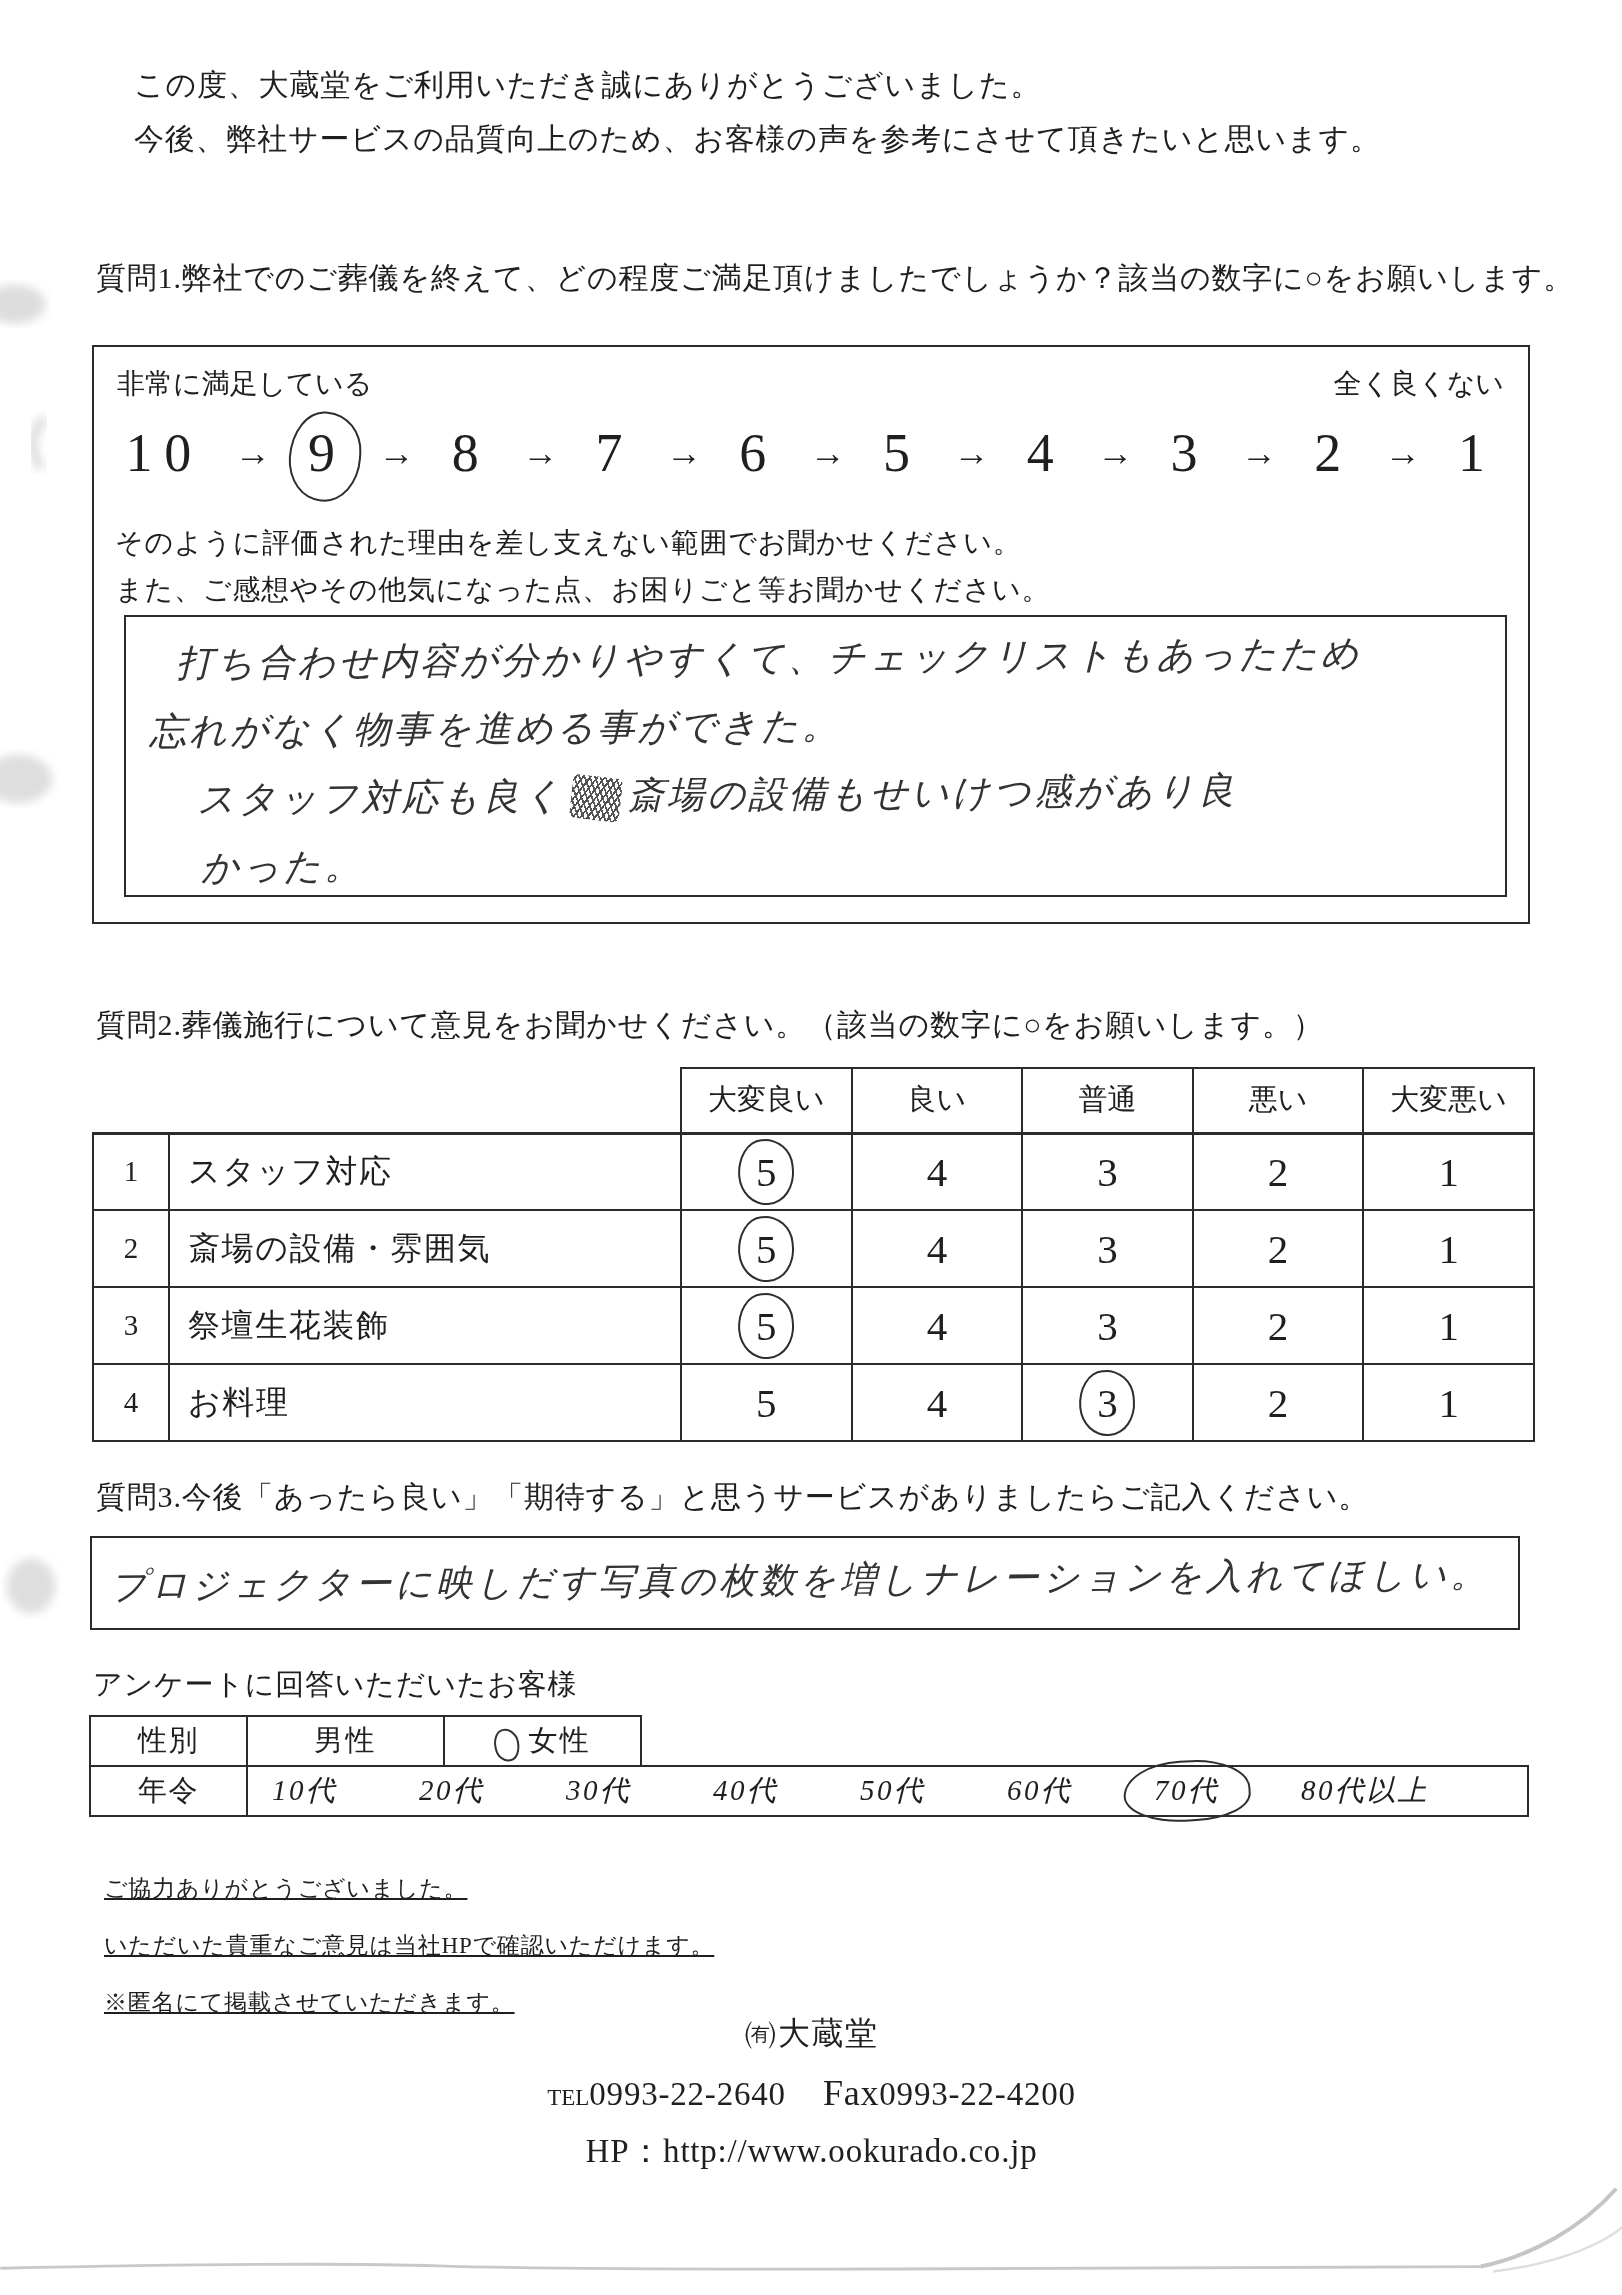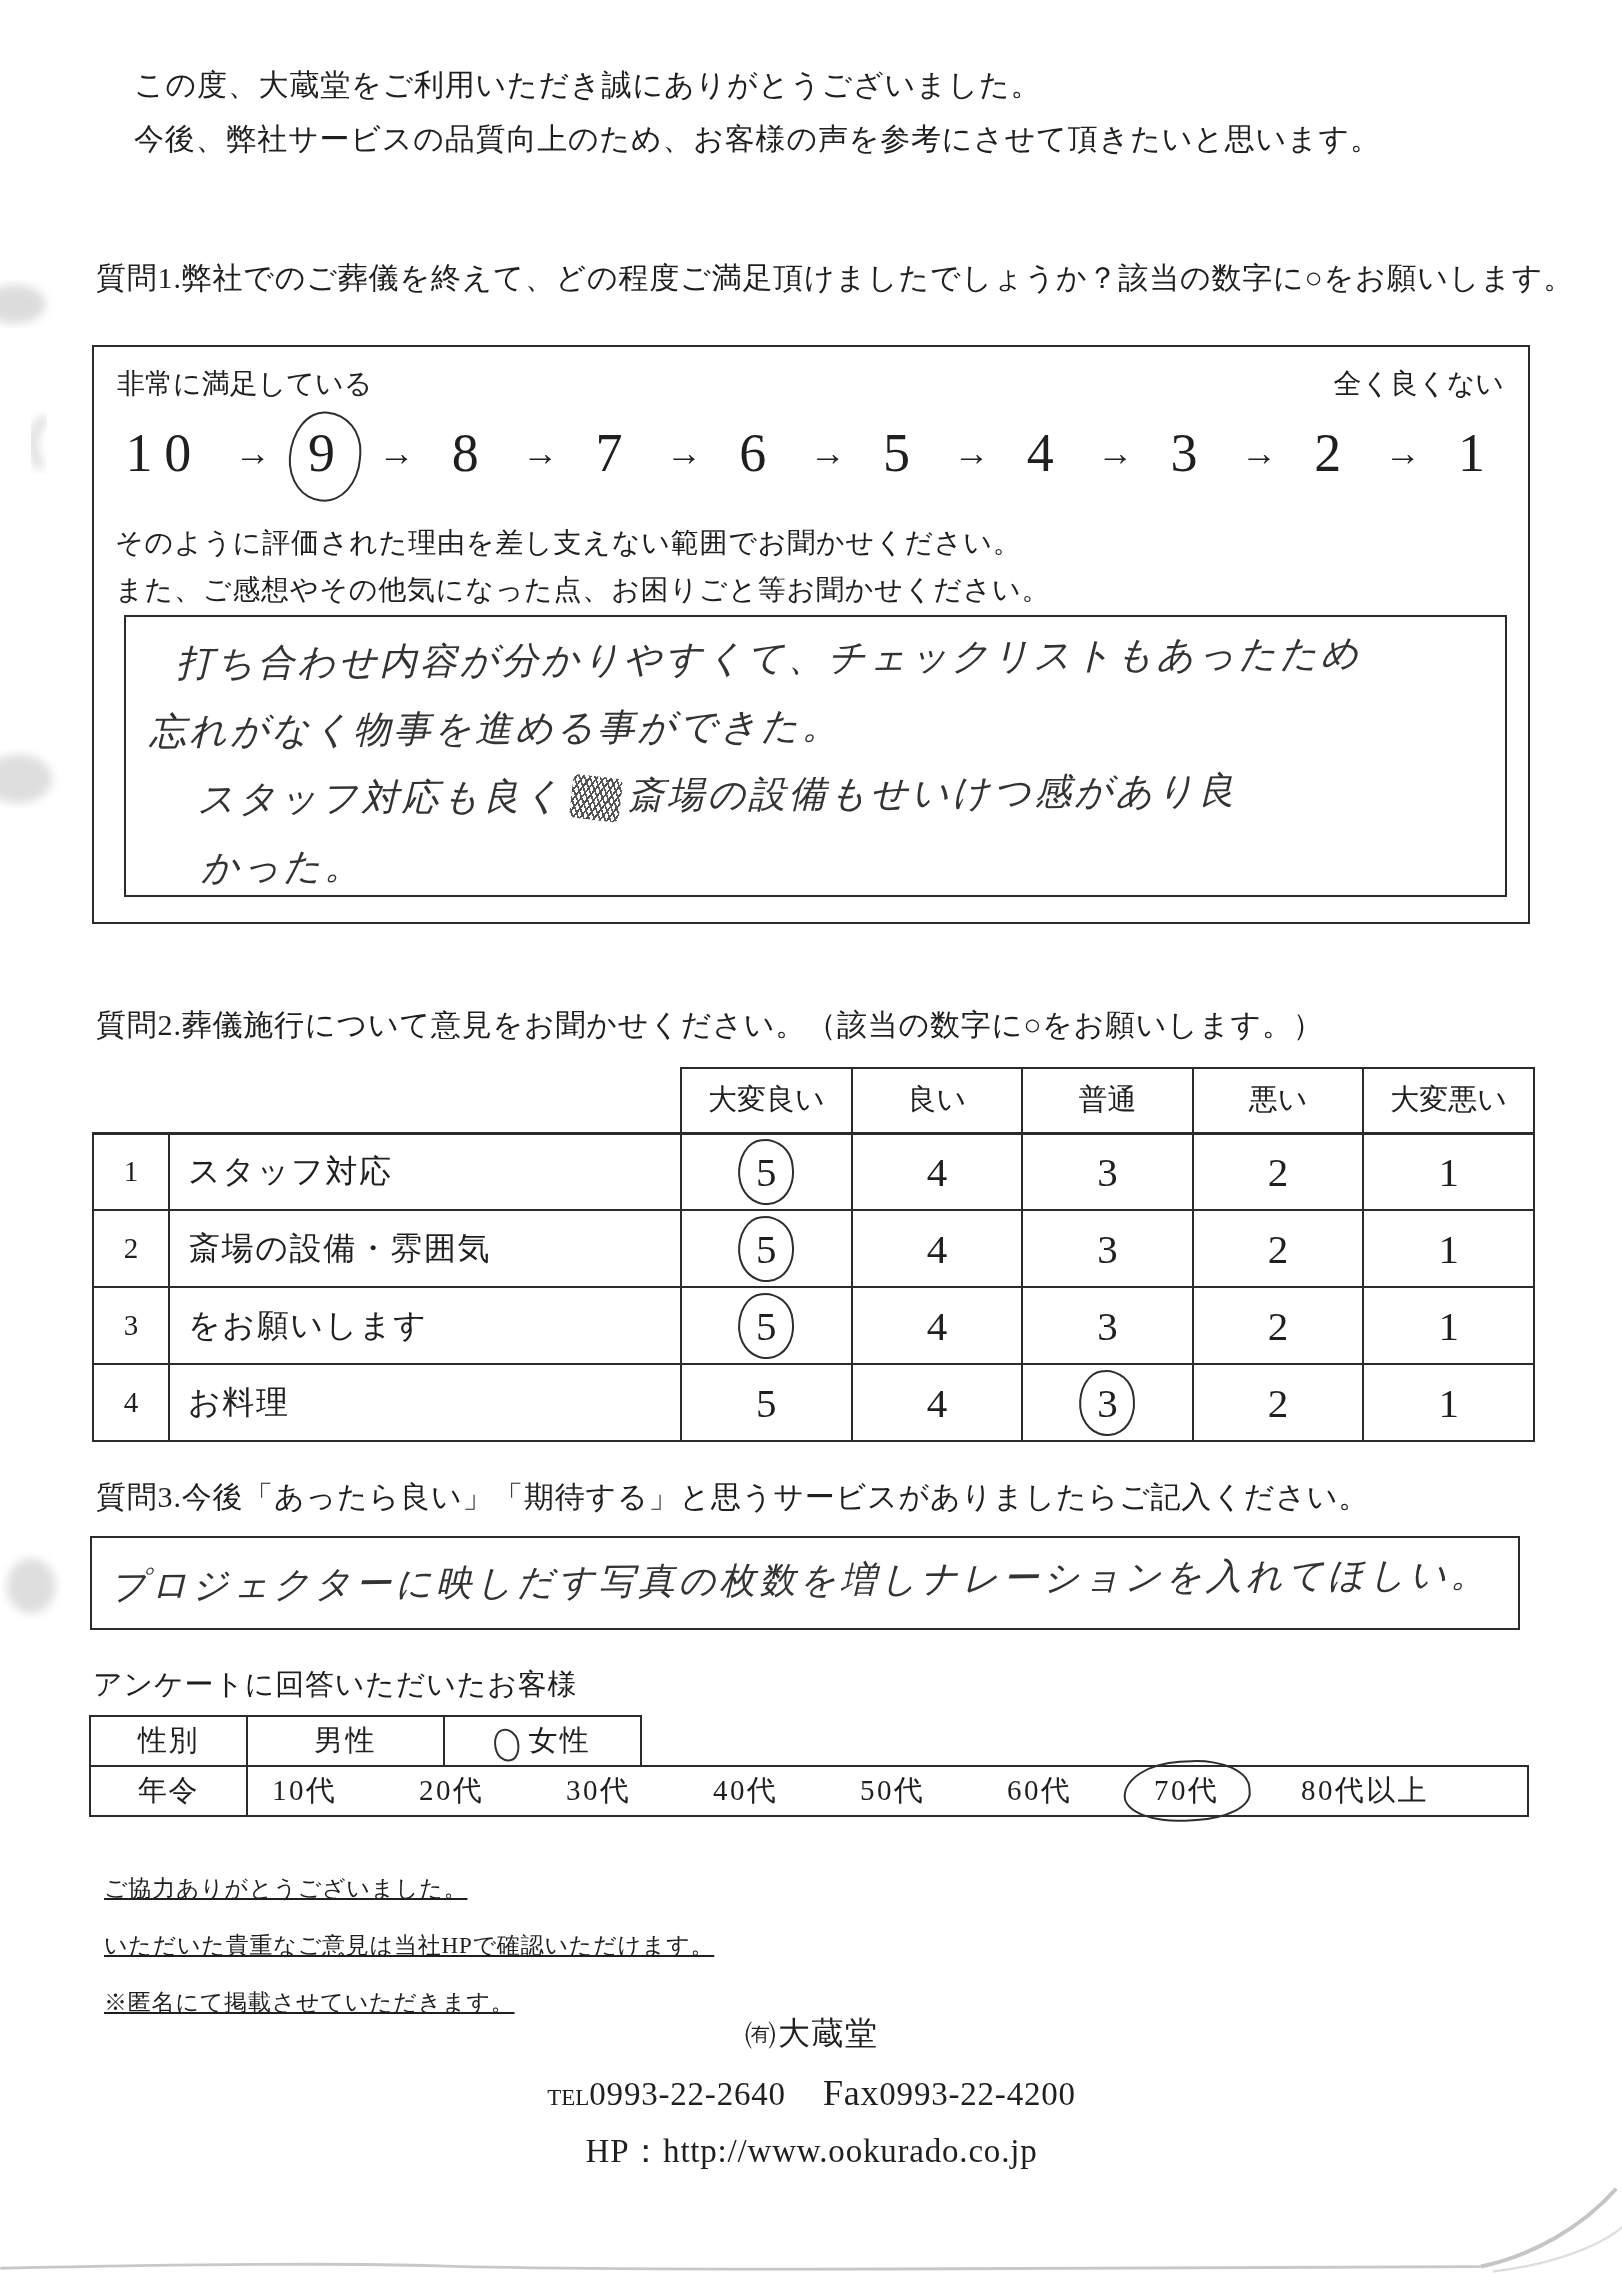--- a/index.html
+++ b/index.html
@@ -57,21 +57,21 @@
   .q3-heading{position:absolute;left:96px;top:1477px;font-size:30px;letter-spacing:0.8px;}
   .q3-box{position:absolute;left:90px;top:1536px;width:1430px;height:94px;border:2.4px solid #2b2b2b;box-sizing:border-box;}
   .q3-box .hw-line{margin:8px 0 0 18px;font-size:36px;letter-spacing:4px;}
   
   .resp-heading{position:absolute;left:93px;top:1665px;font-size:29px;letter-spacing:0.8px;}
   .resp-table{position:absolute;left:89px;top:1715px;width:1440px;border-collapse:collapse;table-layout:fixed;}
   .resp-table td{border:2.4px solid #2b2b2b;box-sizing:border-box;height:50px;
     font-size:29px;text-align:center;vertical-align:middle;letter-spacing:1.6px;}
   .resp-table td.ghost{border:none;}
   .age-cell{text-align:left !important;}
-  .age-flex{display:flex;justify-content:space-between;align-items:center;padding:0 97px 0 23px;}
+  .age-flex{display:flex;justify-content:space-between;align-items:center;padding:0 97px 0 23px;font-style:italic;}
   .age-opt,.gender-opt{letter-spacing:2.4px;}
   
   .footer-notes{position:absolute;left:104px;top:1860px;font-size:23px;line-height:57px;letter-spacing:0.8px;text-decoration:underline;}
   .company-block{position:absolute;left:0;top:2012px;width:1623px;text-align:center;}
   .company-name{font-size:32px;letter-spacing:1.6px;}
   .company-tel{margin-top:16px;font-size:33px;letter-spacing:0.8px;}
   .tel-label{font-size:23px;letter-spacing:0;}
   .fax-label{font-size:36px;}
   .fax-part{margin-left:37px;}
   .company-hp{margin-top:14.6px;font-size:33px;letter-spacing:0.8px;}
@@ -164,21 +164,21 @@
         <td class="no-cell">2</td>
         <td class="label-cell">斎場の設備・雰囲気</td>
         <td class="val-cell"><span class="num circled">5</span></td>
         <td class="val-cell"><span class="num">4</span></td>
         <td class="val-cell"><span class="num">3</span></td>
         <td class="val-cell"><span class="num">2</span></td>
         <td class="val-cell"><span class="num">1</span></td>
       </tr>
       <tr>
         <td class="no-cell">3</td>
-        <td class="label-cell">をお願いします</td>
+        <td class="label-cell">祭壇生花装飾</td>
         <td class="val-cell"><span class="num circled">5</span></td>
         <td class="val-cell"><span class="num">4</span></td>
         <td class="val-cell"><span class="num">3</span></td>
         <td class="val-cell"><span class="num">2</span></td>
         <td class="val-cell"><span class="num">1</span></td>
       </tr>
       <tr>
         <td class="no-cell">4</td>
         <td class="label-cell">お料理</td>
         <td class="val-cell"><span class="num">5</span></td>

